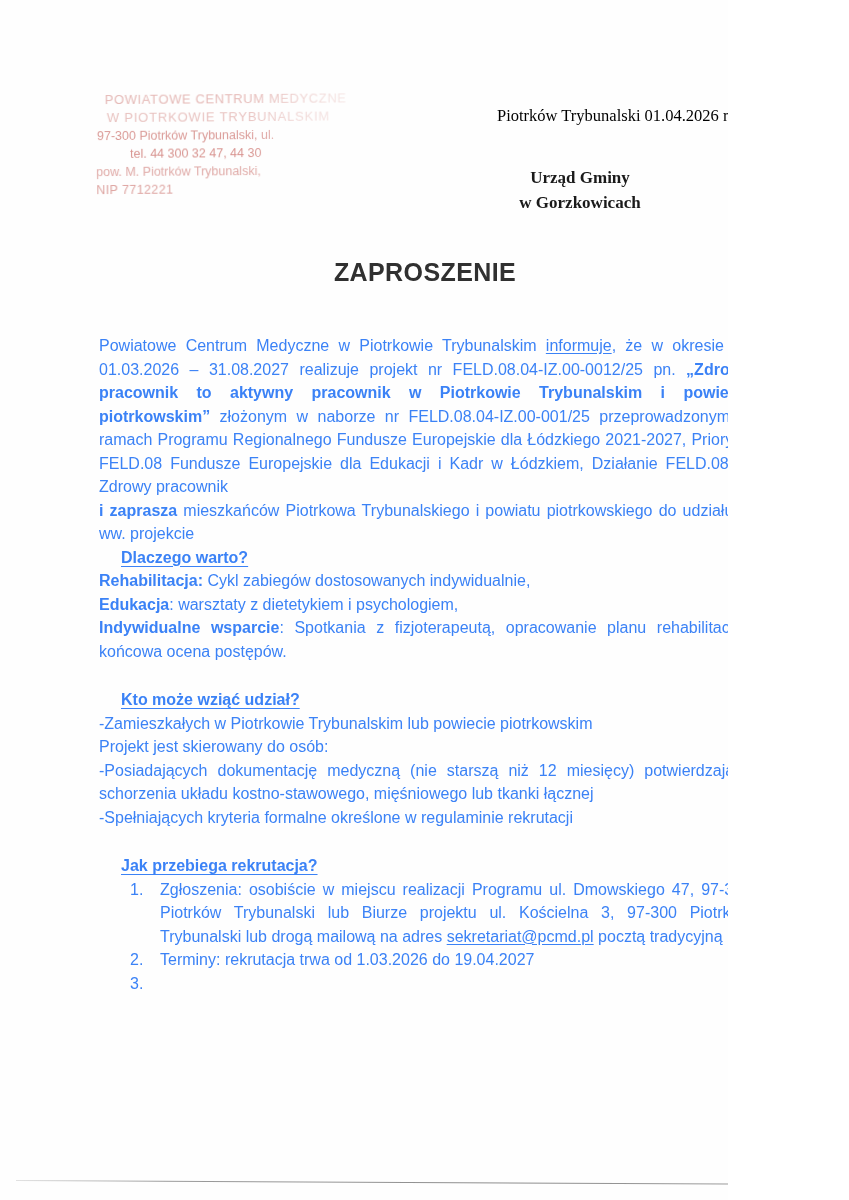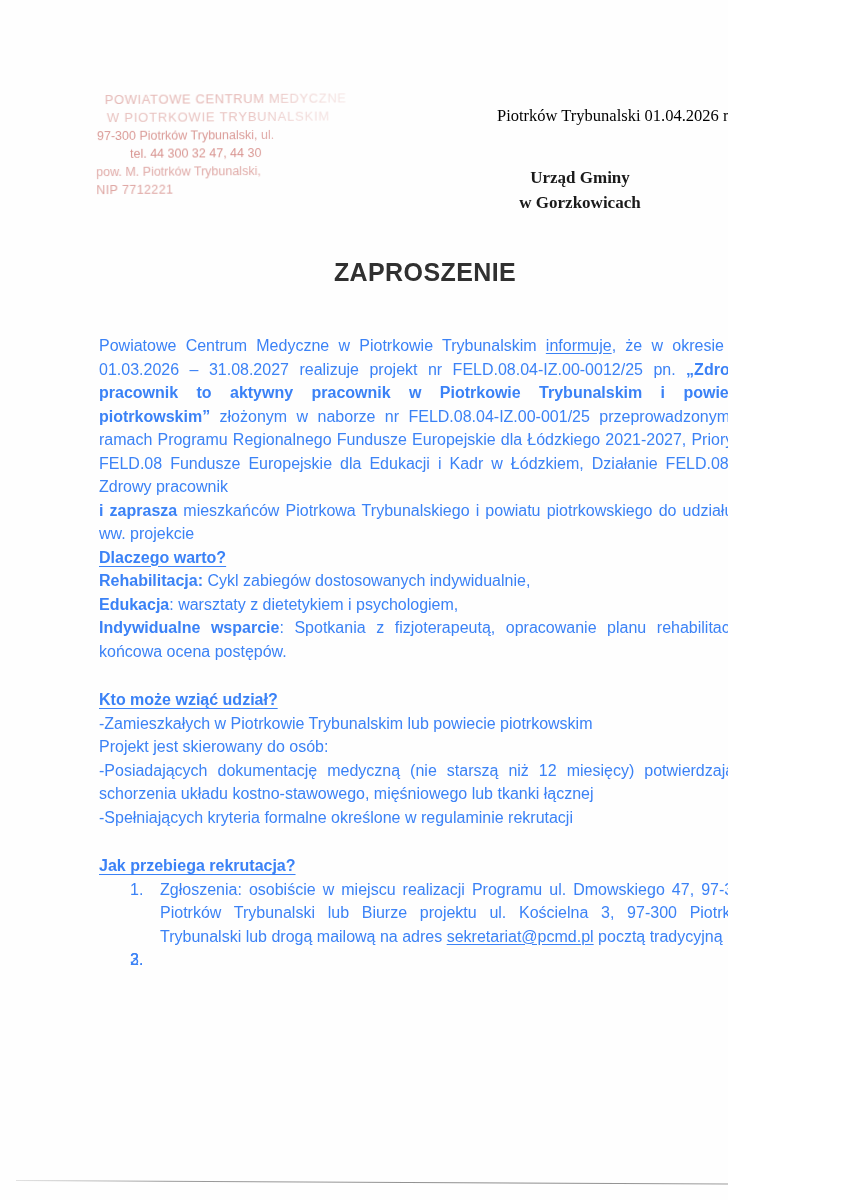--- a/index.html
+++ b/index.html
@@ -34,21 +34,21 @@
   .doc-title{
     position:absolute;left:99px;top:258px;width:652px;text-align:center;
     font-weight:bold;font-size:25px;letter-spacing:.4px;color:#303030;
   }
 
   .content{
     position:absolute;left:99px;top:334px;width:652px;
     font-size:16px;line-height:23.5px;text-align:justify;color:#3b82f6;
   }
   .content p{margin:0;}
-  .sec-h{font-weight:bold;text-decoration:underline;text-underline-offset:3px;}
+  .sec-h{font-weight:bold;text-decoration:underline;text-underline-offset:3px;margin-left:22px;}
   .gap{margin-top:25px;}
   .b{font-weight:bold;}
   .u{text-decoration:underline;text-underline-offset:2px;}
 
   .how-item{position:relative;padding-left:61px;text-align:justify;}
   .how-num{position:absolute;left:31px;top:0;}
 
   
   .scan-line{
     position:absolute;left:16px;top:1180px;width:830px;height:1.4px;
@@ -95,20 +95,21 @@
     <p>-Posiadających dokumentację medyczną (nie starszą niż 12 miesięcy) potwierdzającą schorzenia układu kostno-stawowego, mięśniowego lub tkanki łącznej</p>
     <p>-Spełniających kryteria formalne określone w regulaminie rekrutacji</p>
 
     <div class="sec-h gap">Jak przebiega rekrutacja?</div>
     <div class="how-item">
       <span class="how-num">1.</span>
       <span><span>Zgłoszenia: osobiście w miejscu realizacji Programu ul. Dmowskiego 47, 97-300 Piotrków Trybunalski lub Biurze projektu ul. Kościelna 3, 97-300 Piotrków Trybunalski lub drogą mailową na adres </span><span class="u">sekretariat@pcmd.pl</span><span> pocztą tradycyjną</span></span>
     </div>
     <div class="how-item">
       <span class="how-num">2.</span>
+      <span><span>Terminy: rekrutacja trwa od 1.03.2026 do 19.04.2027</span></span>
     </div>
     <div class="how-item">
       <span class="how-num">3.</span>
     </div>
 
   </div>
 
   <div class="scan-line"></div>
 
 </div>

